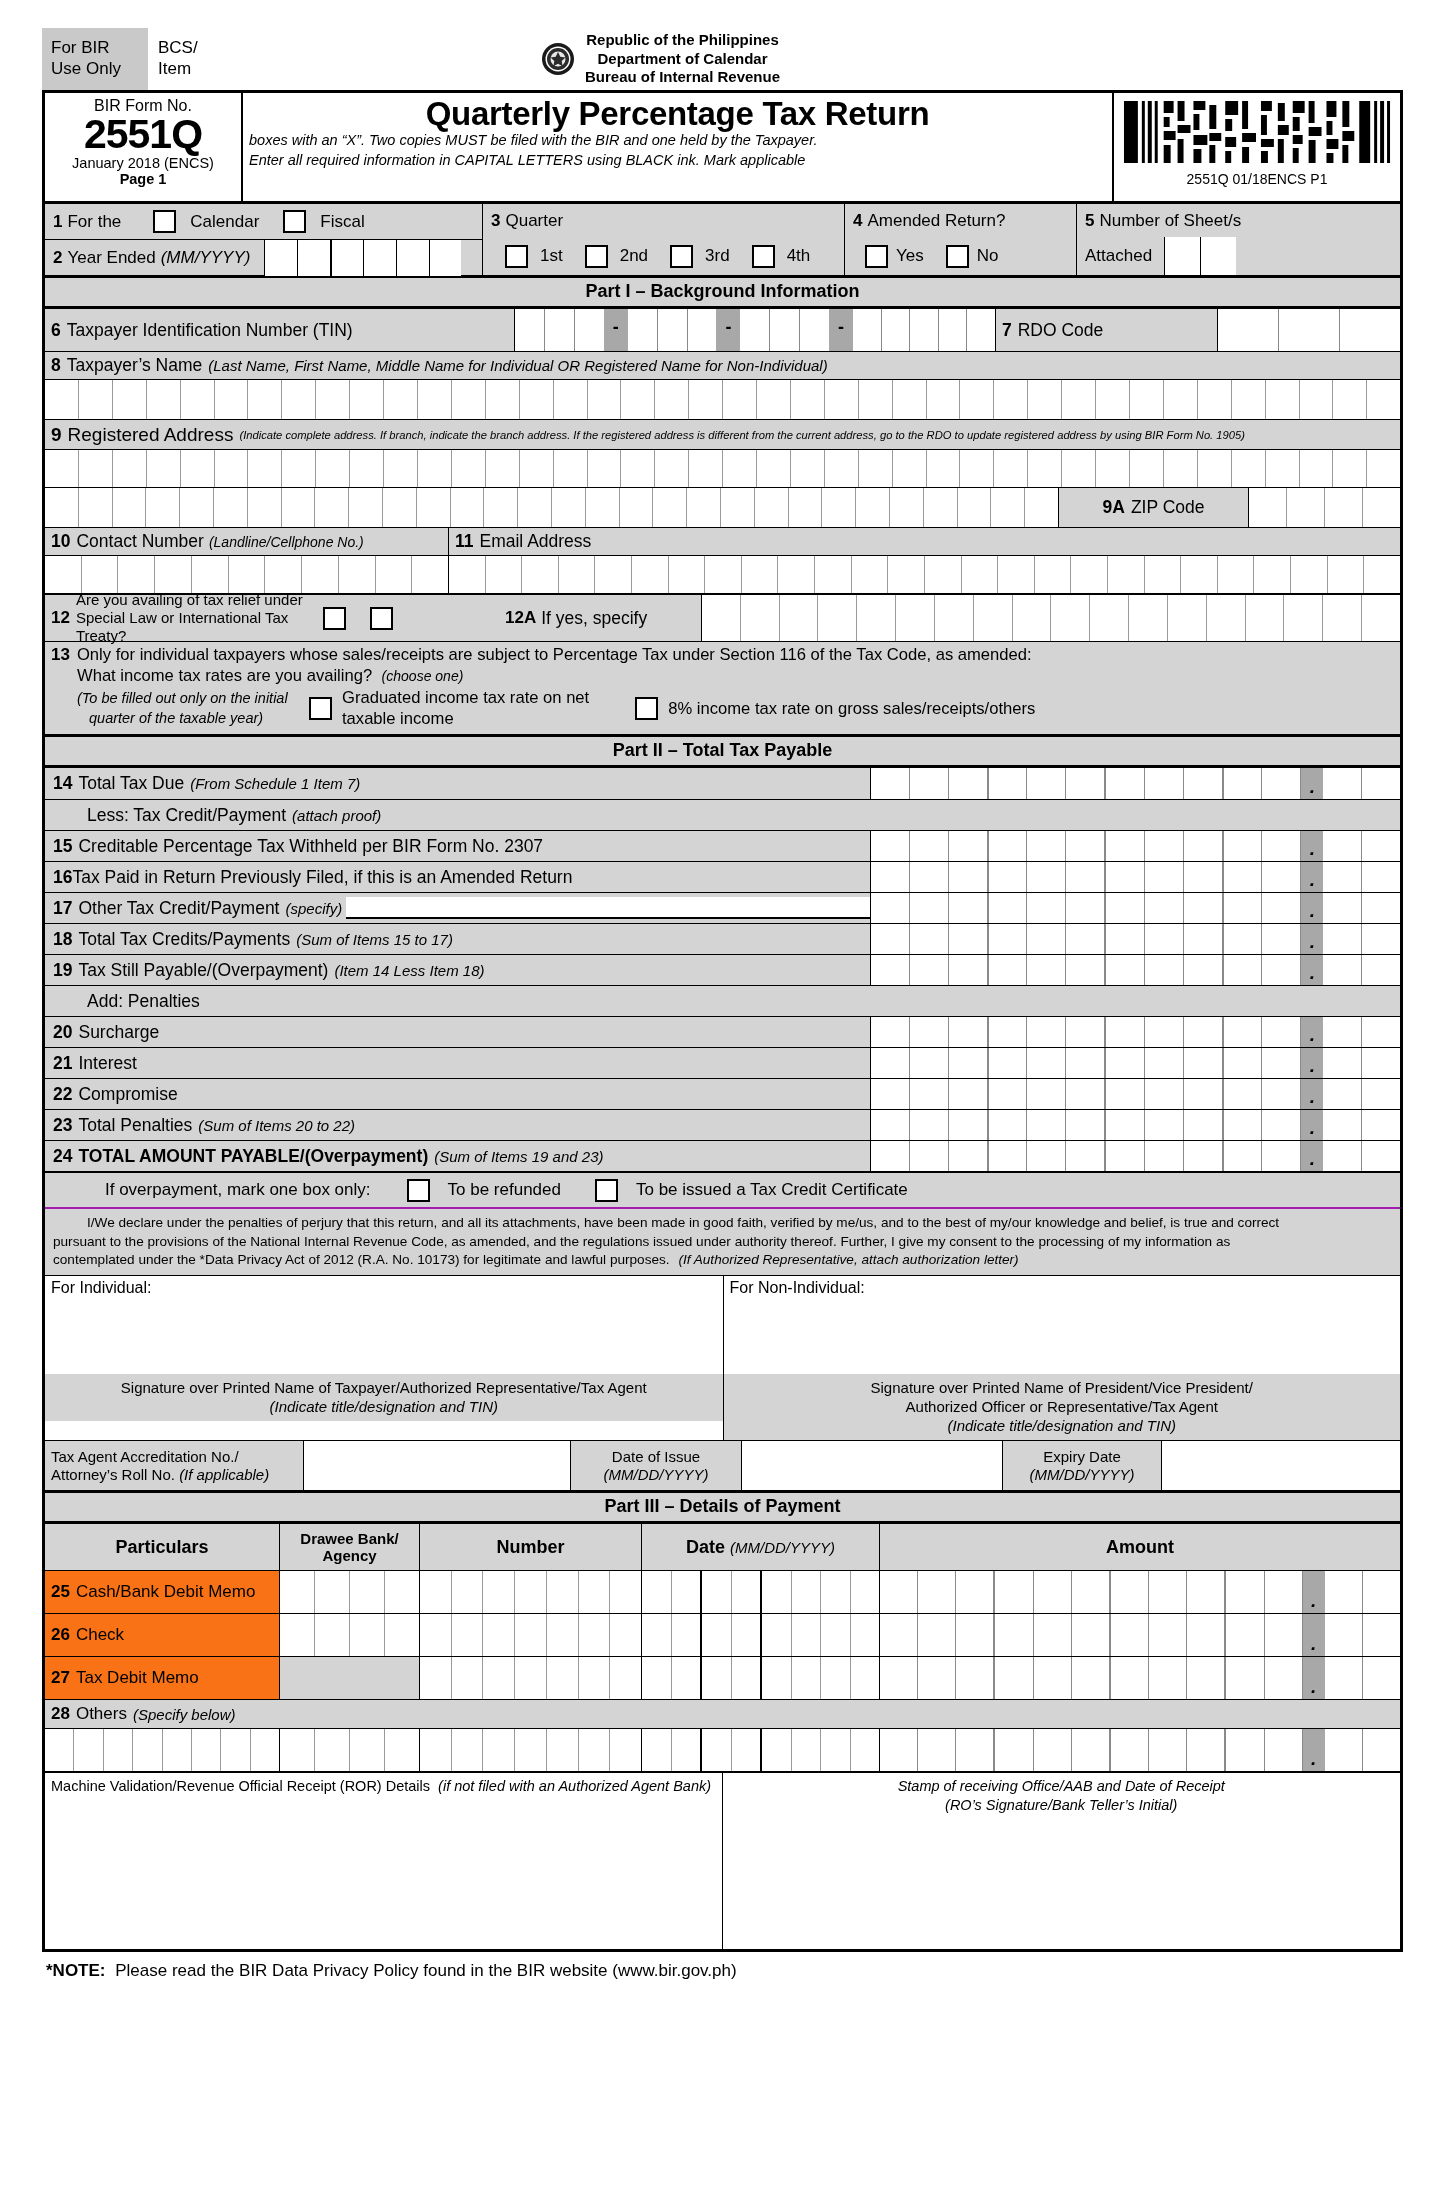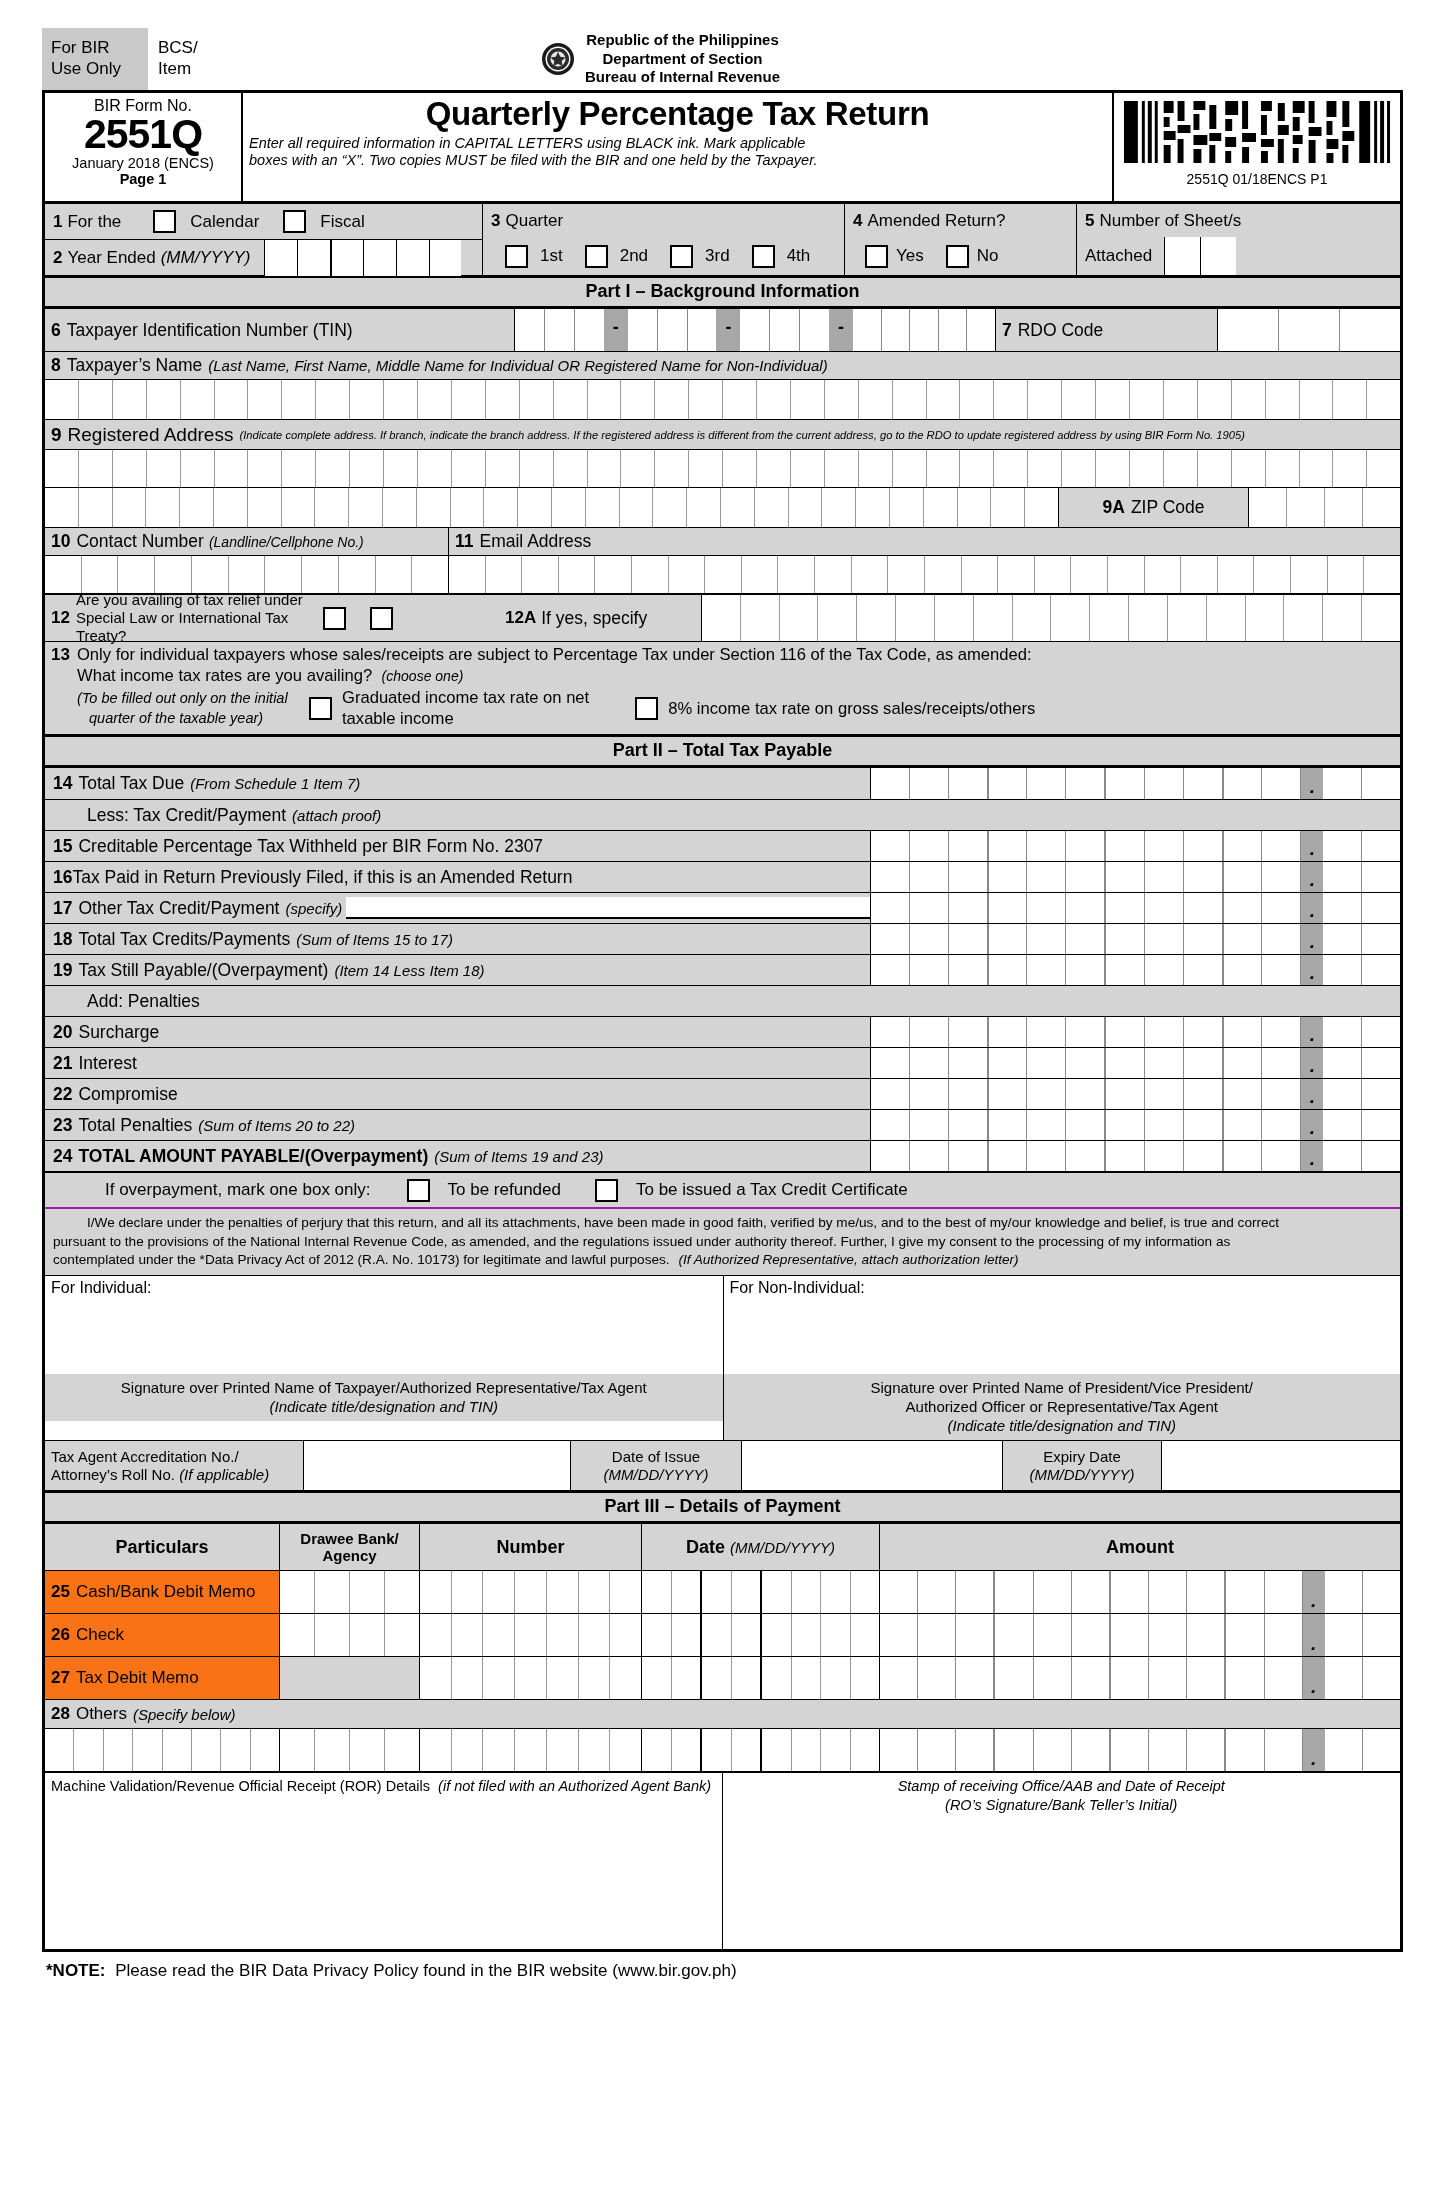--- a/index.html
+++ b/index.html
@@ -132,39 +132,39 @@
         <svg width="34" height="34" viewBox="0 0 34 34" aria-hidden="true">
           <circle cx="17" cy="17" r="16" fill="#1a1a1a"></circle>
           <circle cx="17" cy="17" r="12.5" fill="#fff"></circle>
           <circle cx="17" cy="17" r="11" fill="#2b2b2b"></circle>
           <circle cx="17" cy="17" r="7.5" fill="#e8e8e8"></circle>
           <path d="M17 10 l2.3 4.8 5.2.7-3.8 3.6.9 5.2-4.6-2.5-4.6 2.5.9-5.2-3.8-3.6 5.2-.7z" fill="#2b2b2b"></path>
         </svg>
       </div>
       <div class="govtext">
         <div>Republic of the Philippines</div>
-        <div>Department of Section</div>
+        <div>Department of Calendar</div>
         <div>Bureau of Internal Revenue</div>
       </div>
     </div>
   </div>
 
   <div class="frame">
 
     <div class="titleband">
       <div class="formno">
         <div class="lbl">BIR Form No.</div>
         <div class="num">2551Q</div>
         <div class="dt">January 2018 (ENCS)</div>
         <div class="pg">Page 1</div>
       </div>
       <div class="titlemid">
         <div class="maintitle">Quarterly Percentage Tax Return</div>
+        <div class="subtitle" style="margin-top:0">boxes with an “X”.  Two copies MUST be filed with the BIR and one held by the Taxpayer.</div>
         <div class="subtitle">Enter all required information in CAPITAL LETTERS using BLACK ink.  Mark applicable</div>
-        <div class="subtitle" style="margin-top:0">boxes with an “X”.  Two copies MUST be filed with the BIR and one held by the Taxpayer.</div>
       </div>
       <div class="barcodebox">
         <svg class="barcode" viewBox="0 0 276 66" preserveAspectRatio="none">
           <rect x="0" y="0" width="276" height="66" fill="#fff"></rect>
           <g fill="#000">
             <rect x="4" y="2" width="14" height="62"></rect>
             <rect x="22" y="2" width="3" height="62"></rect>
             <rect x="28" y="2" width="4" height="62"></rect>
             <rect x="35" y="2" width="3" height="62"></rect>
             <rect x="44" y="2" width="10" height="12"></rect>

